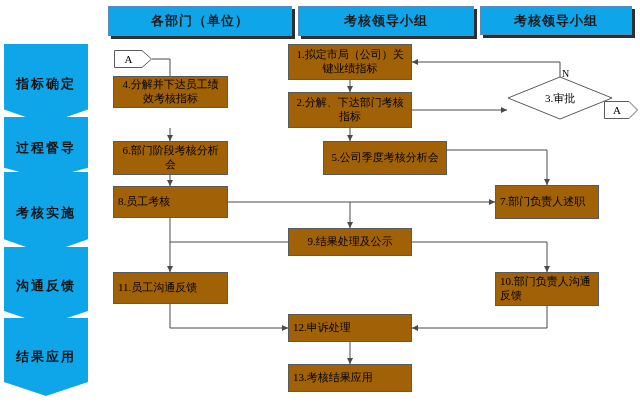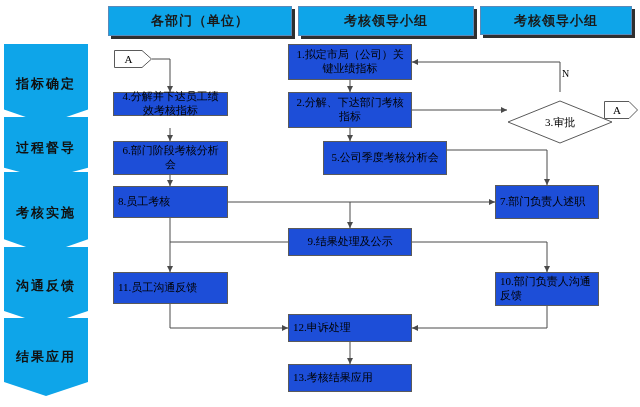--- a/index.html
+++ b/index.html
@@ -38,21 +38,21 @@
     letter-spacing:2px;
     display:flex;align-items:center;justify-content:center;
     box-sizing:border-box;
     clip-path:polygon(0% 0%, 100% 0%, 100% 82%, 50% 100%, 0% 82%);
   }
   .phase.first{ clip-path:polygon(0% 0%, 100% 0%, 100% 82%, 50% 100%, 0% 82%); }
 
   
   .box{
     position:absolute;
-    background:#1d4ed8;
+    background:#a16207;
     border:1px solid #5a5a5a;
     box-sizing:border-box;
     font-size:11px;
     color:#000;
     line-height:1.25;
     display:flex;
     align-items:center;
     padding:2px 4px;
     text-align:center;
   }
@@ -165,21 +165,21 @@
   <div class="phase" style="top:318px;height:78px;">
     <span>结果应用</span>
   </div>
 
   <div class="box center-txt" style="left:288px;top:44px;width:124px;height:36px;">
     <span>1.拟定市局（公司）关键业绩指标</span>
   </div>
   <div class="box center-txt" style="left:288px;top:92px;width:124px;height:36px;">
     <span>2.分解、下达部门考核指标</span>
   </div>
-  <div class="box center-txt" style="left:113px;top:92px;width:115px;height:24px;text-align:center;">
+  <div class="box center-txt" style="left:113px;top:76px;width:115px;height:32px;text-align:center;">
     <span>4.分解并下达员工绩效考核指标</span>
   </div>
   <div class="box center-txt" style="left:288px;top:141px;width:124px;height:34px;margin-left:35px;">
     <span>5.公司季度考核分析会</span>
   </div>
   <div class="box center-txt" style="left:113px;top:141px;width:115px;height:34px;">
     <span>6.部门阶段考核分析会</span>
   </div>
   <div class="box left-txt" style="left:495px;top:185px;width:104px;height:34px;">
     <span>7.部门负责人述职</span>
@@ -196,21 +196,21 @@
   <div class="box left-txt" style="left:113px;top:272px;width:115px;height:32px;">
     <span>11.员工沟通反馈</span>
   </div>
   <div class="box left-txt" style="left:288px;top:314px;width:124px;height:28px;">
     <span>12.申诉处理</span>
   </div>
   <div class="box left-txt" style="left:288px;top:364px;width:124px;height:28px;">
     <span>13.考核结果应用</span>
   </div>
 
-  <div class="diamond-wrap" style="left:507px;top:100px;width:106px;height:44px;">
+  <div class="diamond-wrap" style="left:507px;top:76px;width:106px;height:44px;">
     <svg width="106" height="44" viewBox="0 0 106 44" xmlns="http://www.w3.org/2000/svg">
       <polygon points="53,1 105,22 53,43 1,22" fill="#ffffff" stroke="#5a5a5a" stroke-width="1"></polygon>
     </svg>
     <div class="diamond-label">3.审批</div>
   </div>
 
   <div class="conn" style="left:114px;top:50px;width:38px;height:18px;">
     <svg width="38" height="18" viewBox="0 0 38 18" xmlns="http://www.w3.org/2000/svg">
       <polygon points="0.5,0.5 28,0.5 37.5,9 28,17.5 0.5,17.5" fill="#ffffff" stroke="#5a5a5a" stroke-width="1"></polygon>
     </svg>

